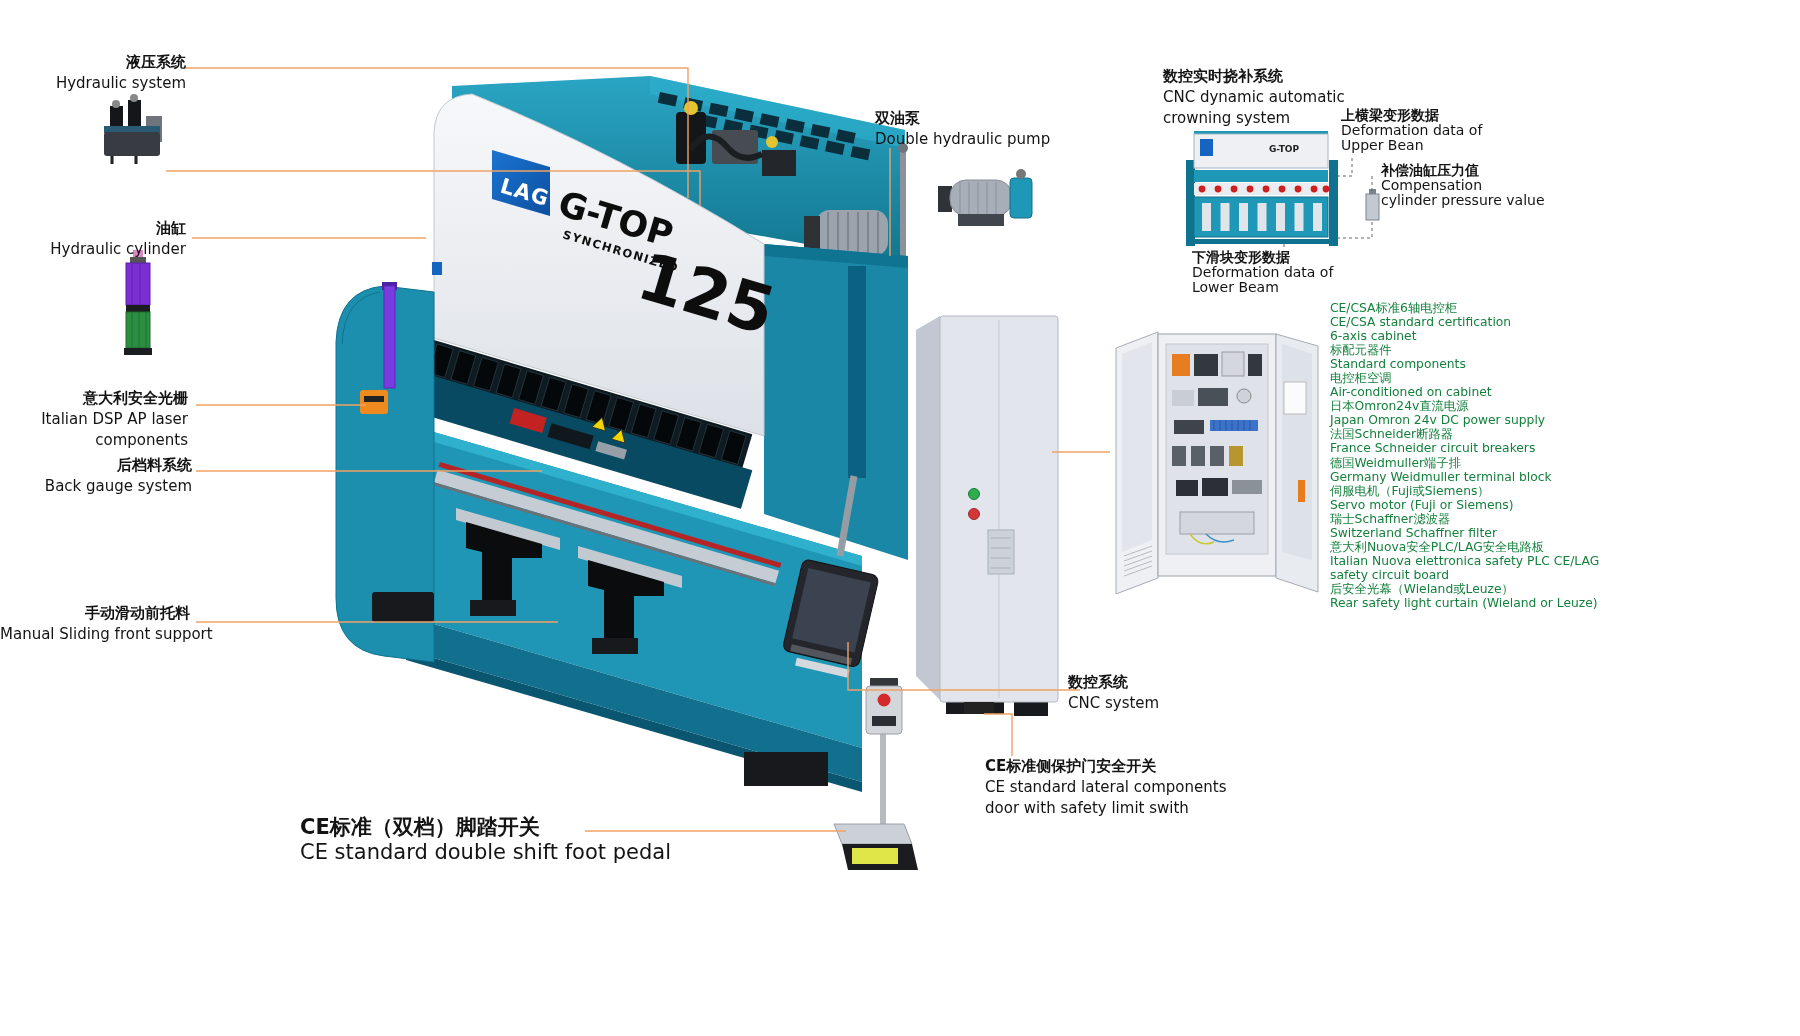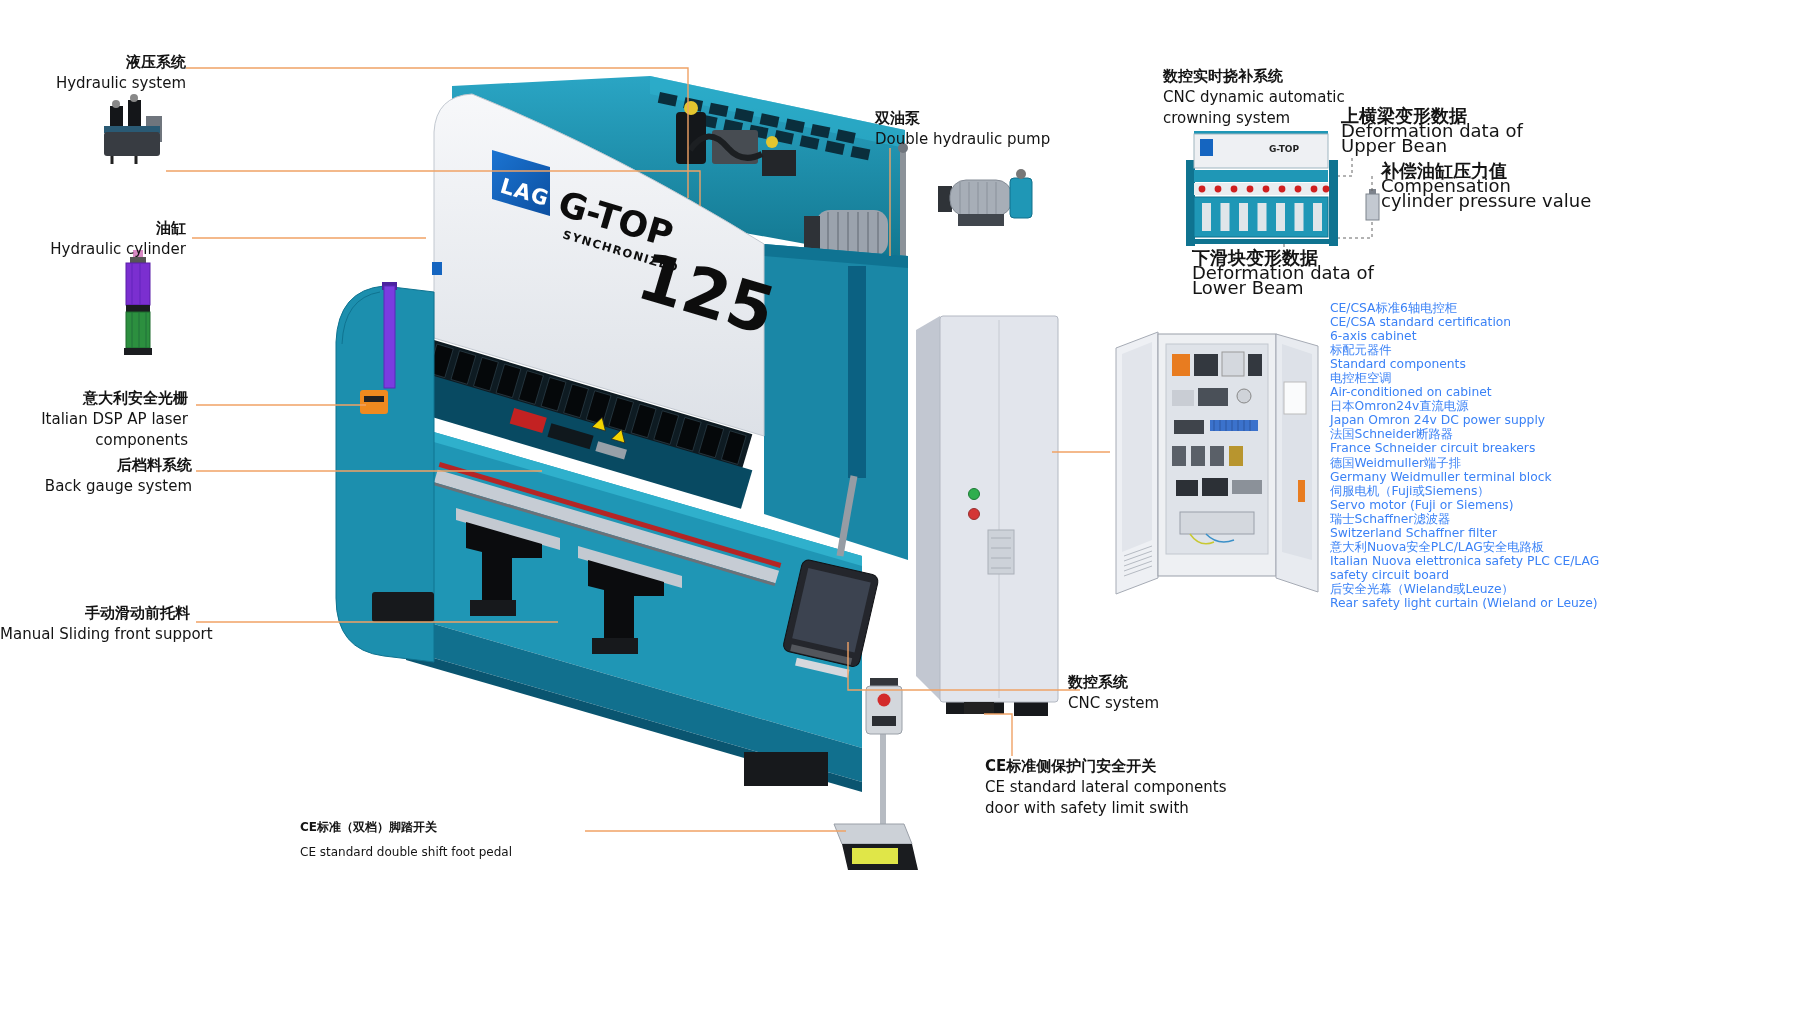--- a/index.html
+++ b/index.html
@@ -4,25 +4,25 @@
 <style>
   *{margin:0;padding:0;box-sizing:border-box}
   body{background:#ffffff}
   .stage{position:relative;width:1800px;height:1036px;background:#fff;overflow:hidden;
          font-family:"DejaVu Sans","Liberation Sans",sans-serif;color:#141414}
   svg.art{position:absolute;left:0;top:0}
   .callout{position:absolute}
   .callout div{white-space:nowrap}
   .callout .zh{font-weight:700}
   .f15{font-size:15px;line-height:21px}
-  .f17{font-size:12px;line-height:25px}
-  .f12{font-size:18px;line-height:15px}
+  .f17{font-size:21px;line-height:25px}
+  .f12{font-size:14px;line-height:15px}
   .tr{text-align:right}.tc{}.tl{text-align:left}
   .indent{margin-left:0}
-  .spec{position:absolute;left:1330px;top:301px;font-size:12.3px;line-height:14.05px;white-space:nowrap;color:#3b82f6}
+  .spec{position:absolute;left:1330px;top:301px;font-size:12.3px;line-height:14.05px;white-space:nowrap;color:#15803d}
 </style>
 </head>
 <body>
 
 <div class="stage">
 
   <svg class="art" width="1800" height="1036" viewBox="0 0 1800 1036">
     <defs>
       <linearGradient id="gPanel" x1="0" y1="0" x2="0" y2="1">
         <stop offset="0" stop-color="#f7f8fa"></stop>

